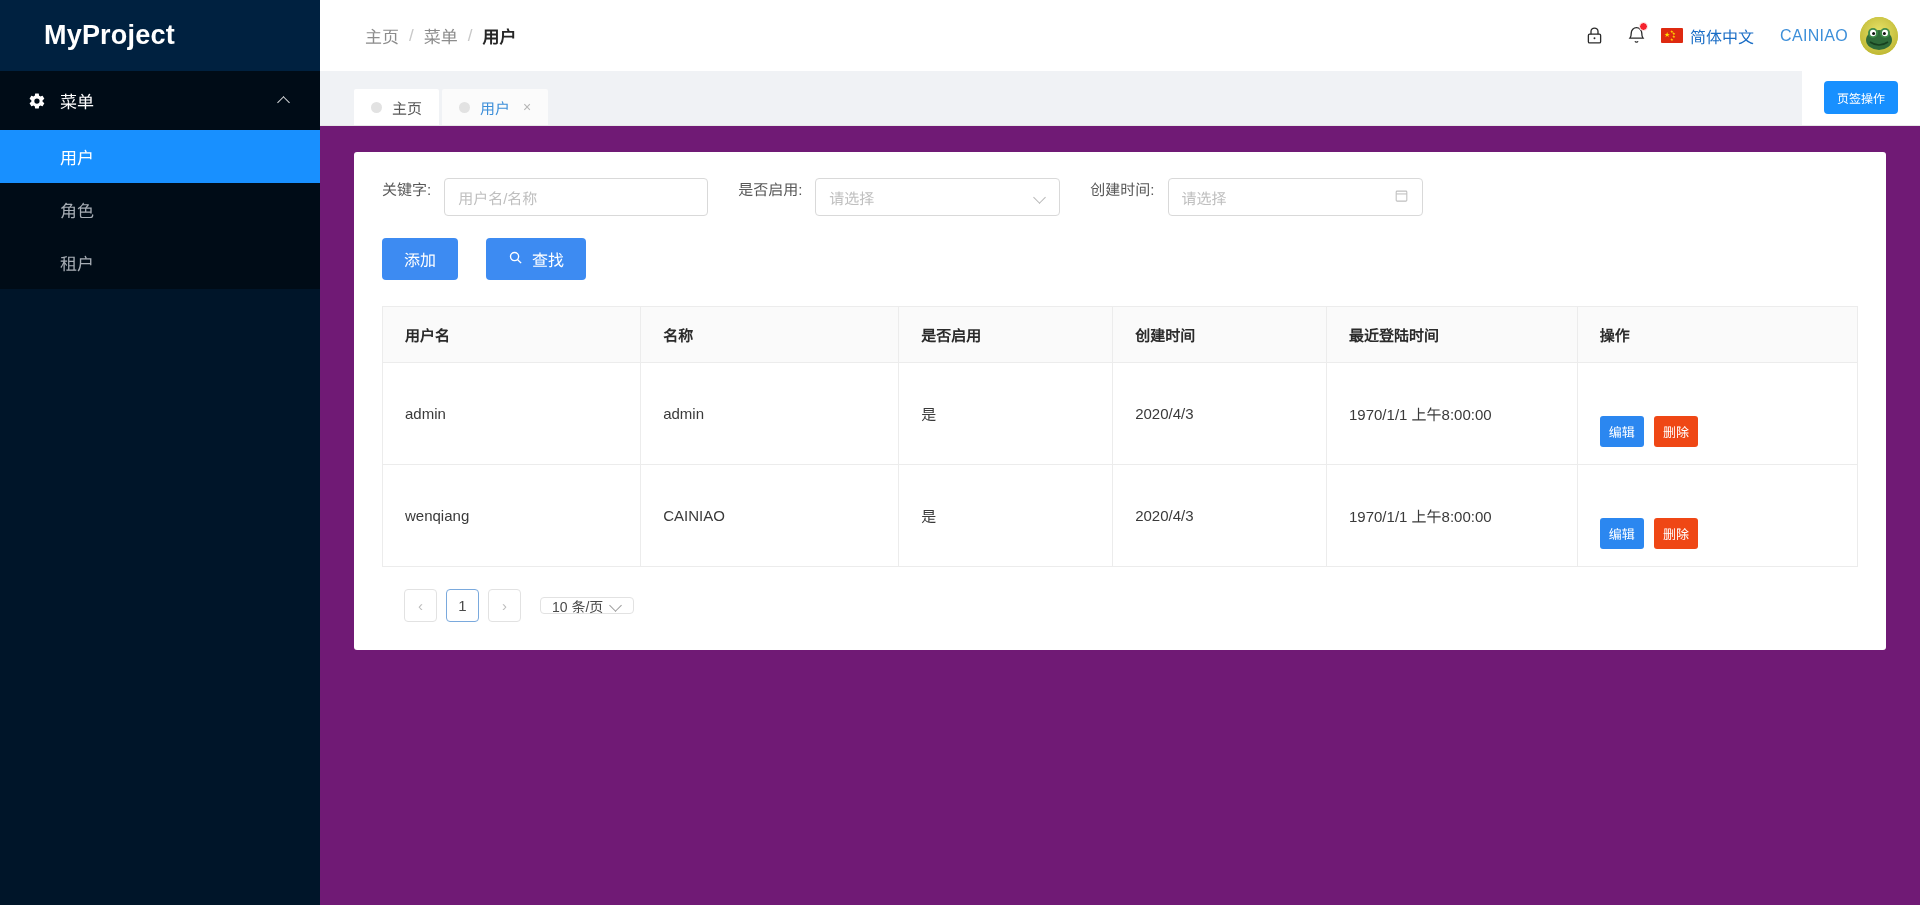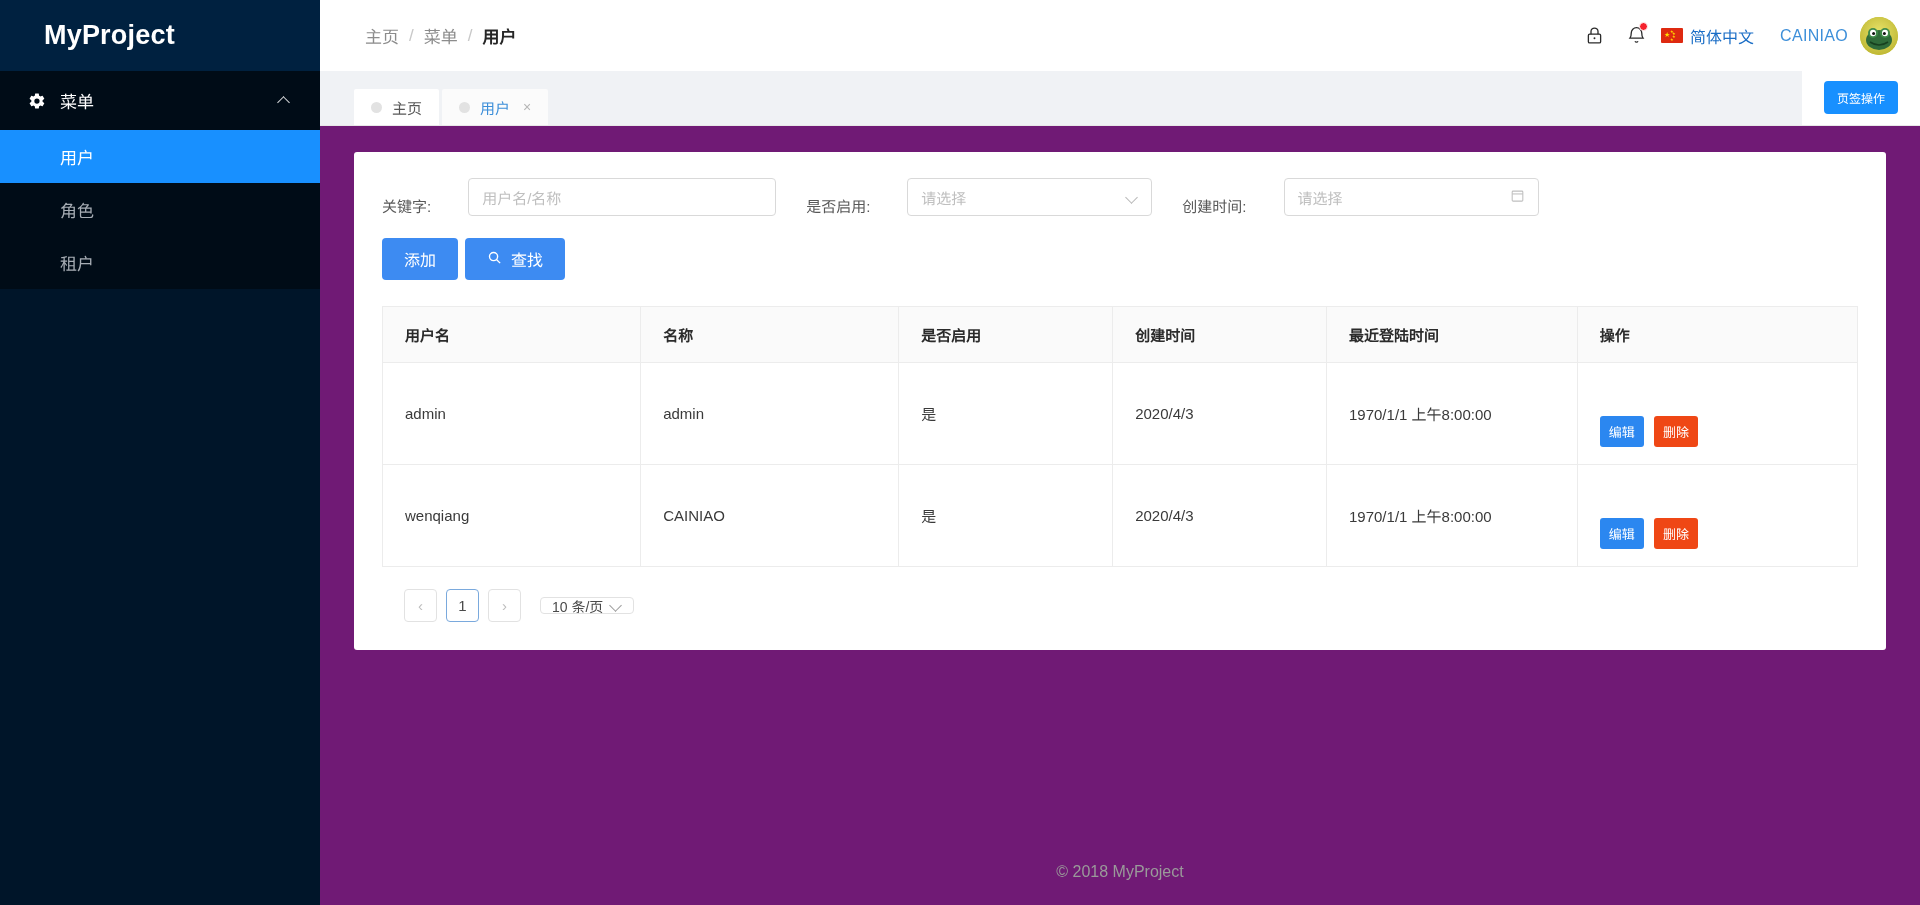--- a/index.html
+++ b/index.html
@@ -262,60 +262,59 @@
     padding: 26px 28px 28px 28px;
   }
 
   .filter-row {
     display: flex;
     align-items: center;
     margin-bottom: 22px;
   }
   .field {
     display: flex;
-    align-items: flex-end;
+    align-items: flex-start;
     margin-right: 30px;
-    gap: 24px;
   }
   .field-label {
     font-size: 15px;
     color: #585858;
     margin-right: 13px;
     white-space: nowrap;
   }
   .input-box {
     height: 38px;
     border: 1px solid #d9d9d9;
     border-radius: 4px;
     background: #fff;
     display: flex;
     align-items: center;
     padding: 0 13px;
     font-size: 15px;
     color: #bfbfbf;
   }
-  .input-keyword { width: 308px; }
+  .input-keyword { width: 264px; }
   .input-select { width: 245px; justify-content: space-between; }
   .input-date { width: 255px; justify-content: space-between; }
   .chev-down {
     width: 11px; height: 11px;
     position: relative;
     flex-shrink: 0;
   }
   .chev-down::before {
     content: "";
     position: absolute;
     left: 0; top: 1px;
     width: 8px; height: 8px;
     border-right: 1.6px solid #b7b7b7;
     border-bottom: 1.6px solid #b7b7b7;
     transform: rotate(45deg);
   }
 
-  .btn-row { display: flex; gap: 7px; margin-bottom: 26px; }
+  .btn-row { display: flex; gap: 28px; margin-bottom: 26px; }
   .btn {
     border: none;
     border-radius: 4px;
     font-size: 16px;
     color: #ffffff;
     background: #3d8bf2;
     padding: 0 22px;
     height: 42px;
     display: inline-flex;
     align-items: center;
@@ -633,18 +632,15 @@
           <div class="pg-btn">›</div>
           <div class="pg-size">
             <span>10 条/页</span>
             <span class="chev-down"></span>
           </div>
         </div>
 
       </section>
     </main>
 
-    <footer class="footer">
-      <span>© 2018 MyProject</span>
-    </footer>
 
   </div>
 </div>
 
 </body></html>

